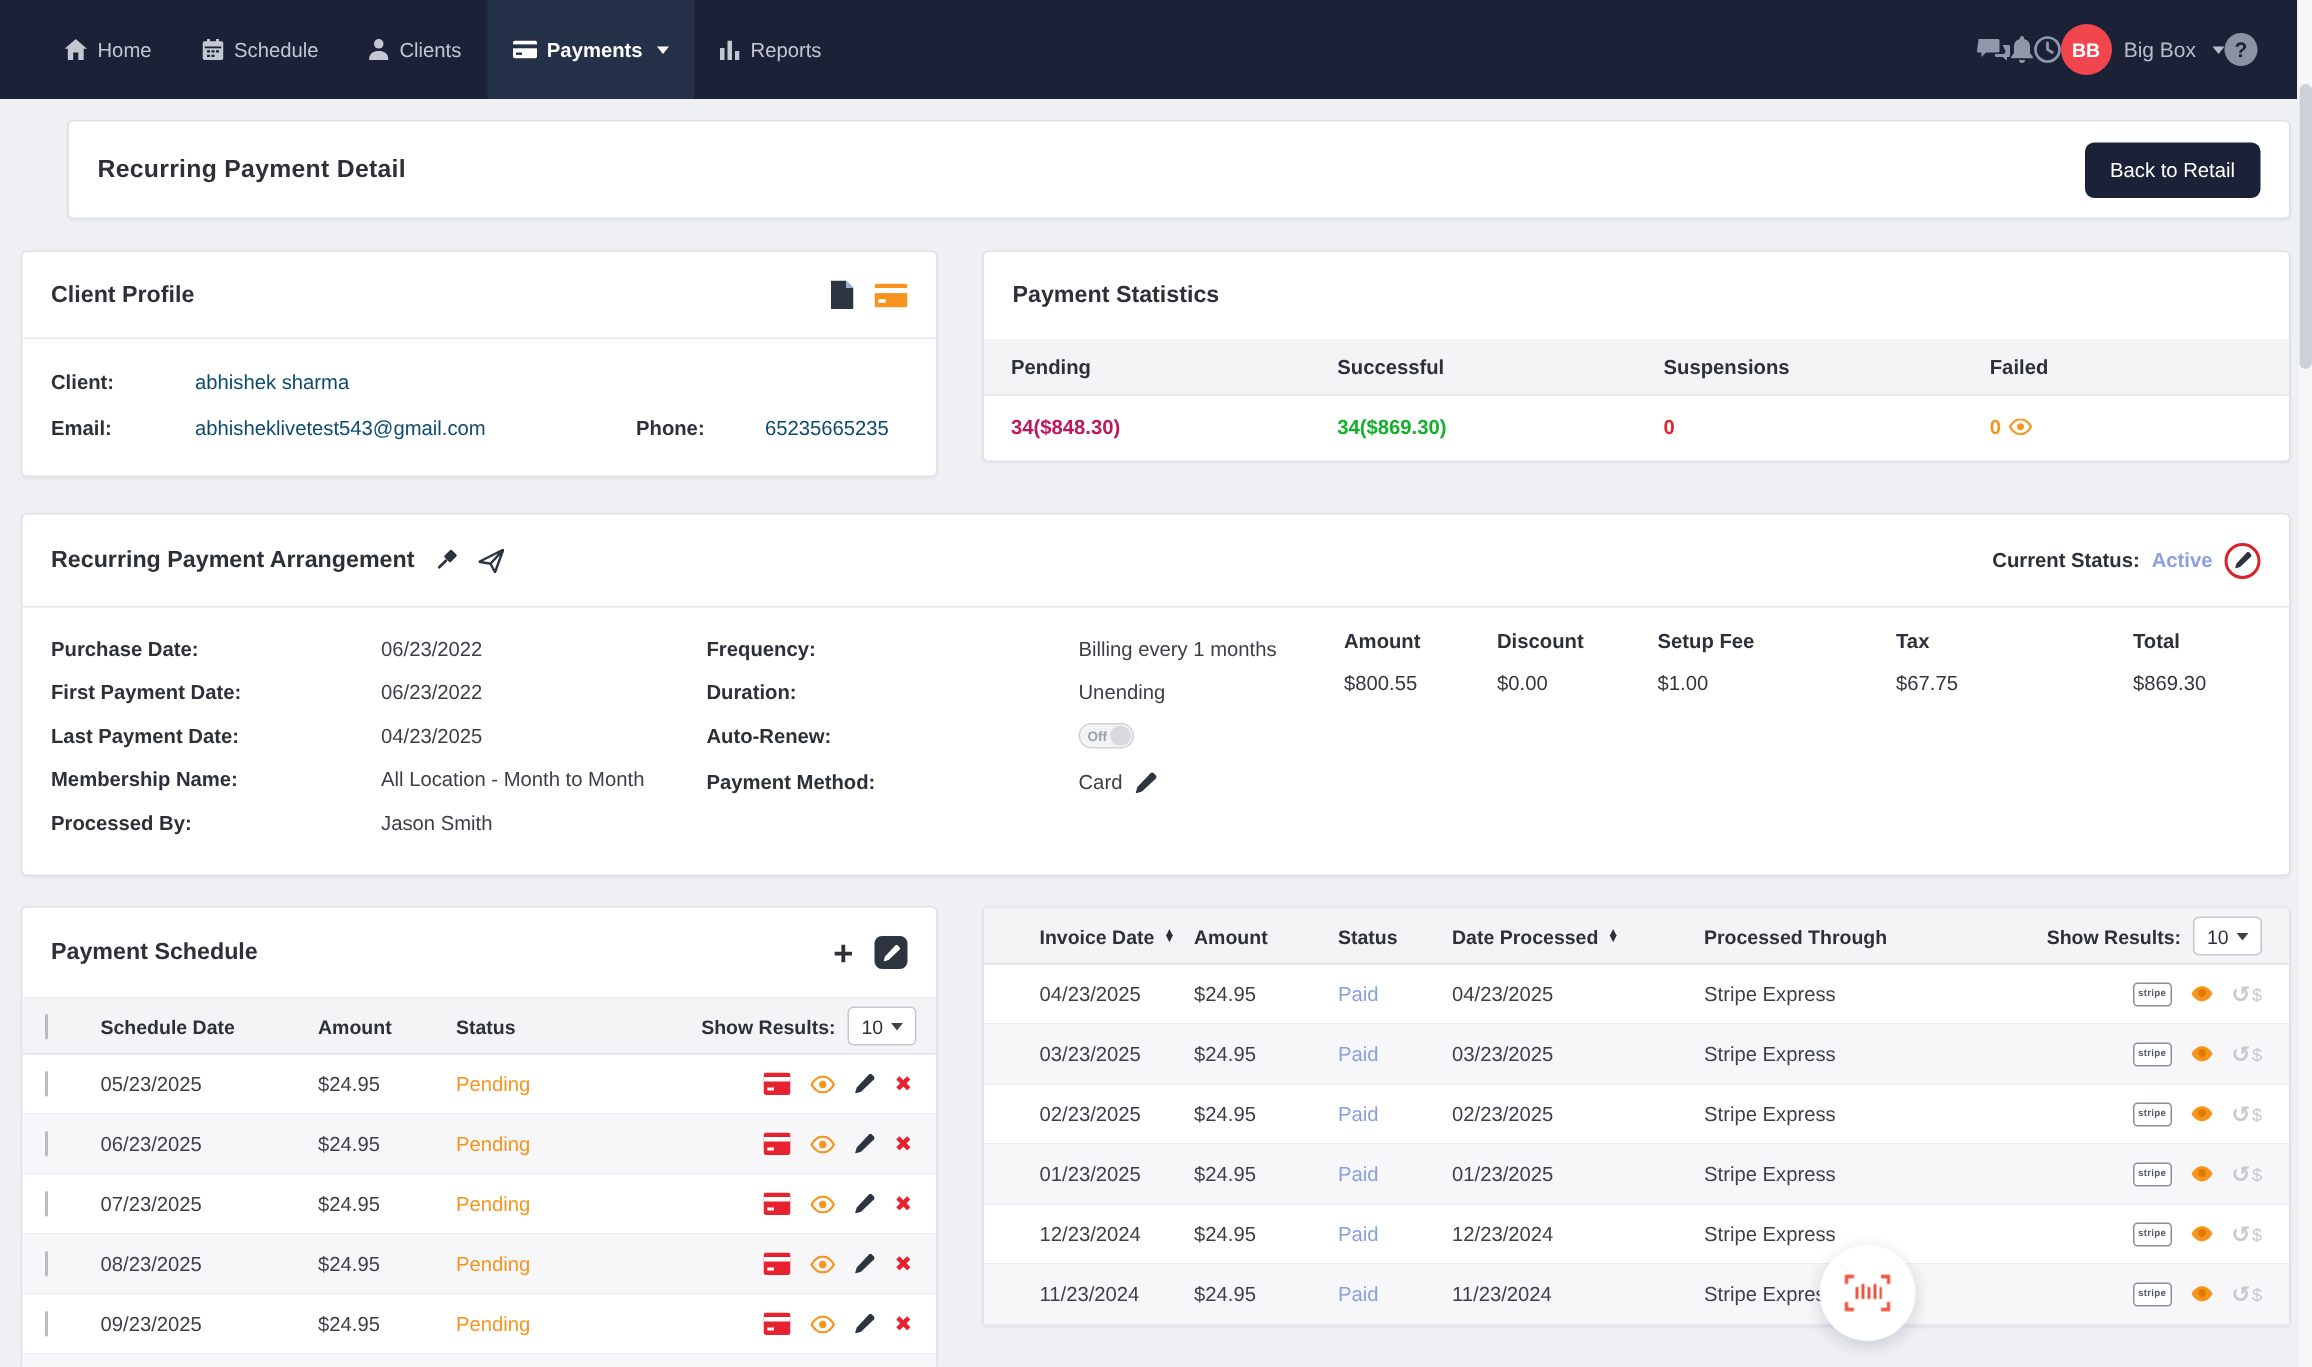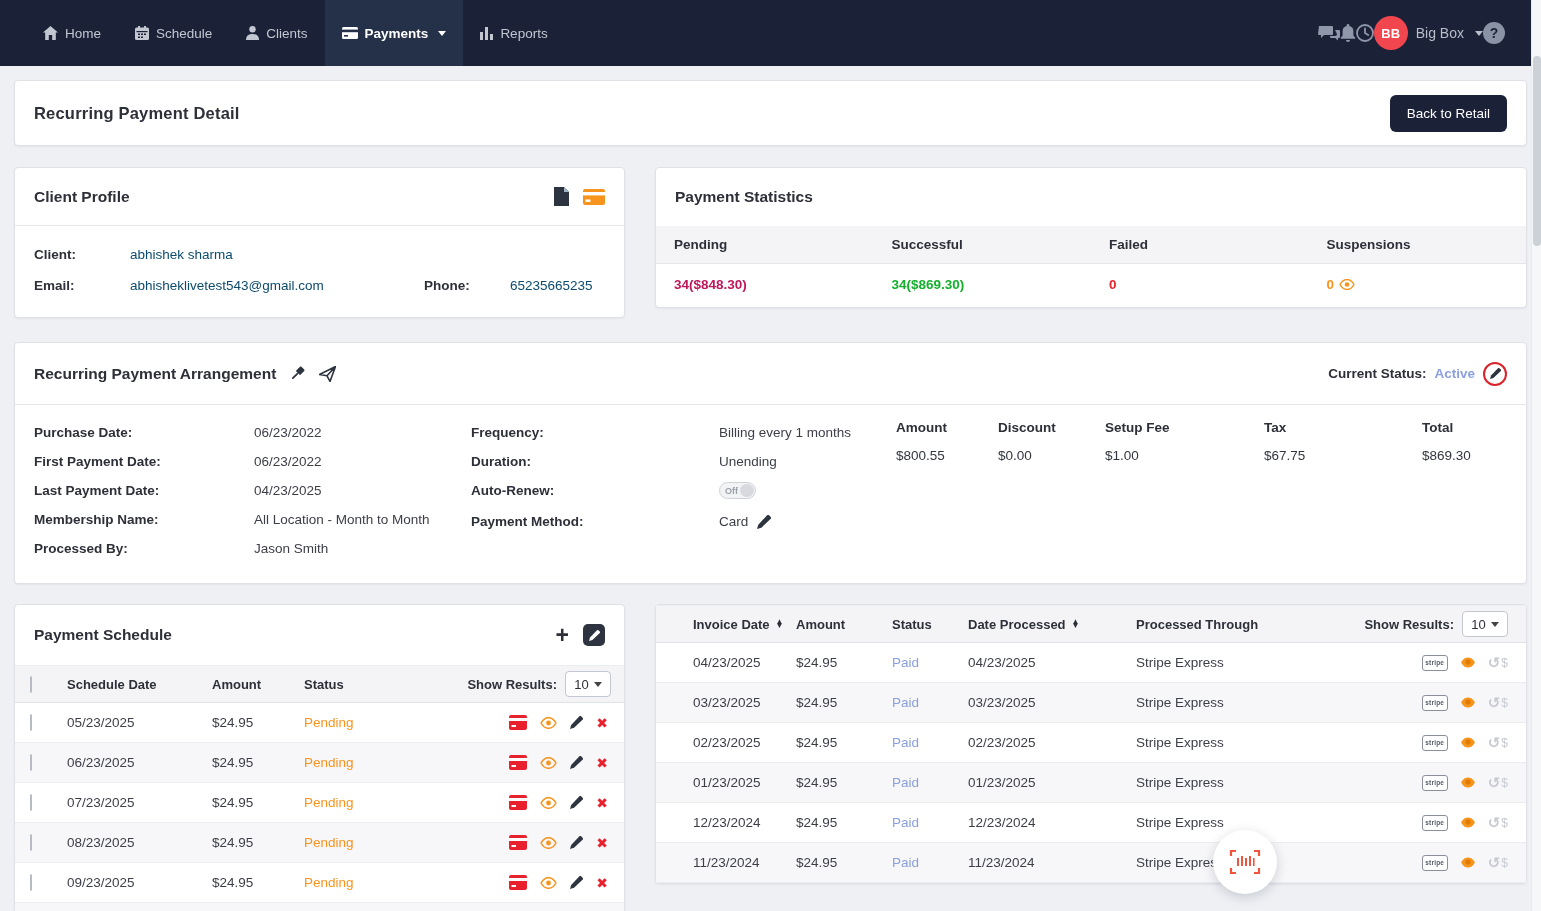--- a/index.html
+++ b/index.html
@@ -16,21 +16,21 @@
   .nav-item svg { display:block; }
   .caret { width:0; height:0; border-left:4px solid transparent; border-right:4px solid transparent; border-top:5px solid currentColor; margin-left:3px; }
   .nav-right { margin-left:auto; display:flex; align-items:center; padding-right:36px; color:#8f97ab; }
   .nav-ic { cursor:pointer; display:flex; align-items:center; }
   .account { display:flex; align-items:center; gap:8px; color:#b8bdc9; cursor:pointer; }
   .avatar { width:34px; height:34px; border-radius:50%; background:#f2464f; color:#fff; font-size:13px; font-weight:bold; display:flex; align-items:center; justify-content:center; }
   .help-circle { width:22px; height:22px; border-radius:50%; background:#8a92a5; color:#1b2137; font-weight:bold; font-size:14px; display:flex; align-items:center; justify-content:center; cursor:pointer; }
   
   .content { padding:14px 14px 0 14px; }
   .card { background:#fff; border:1px solid #dfe1e7; border-radius:4px; box-shadow:0 1px 2px rgba(20,20,40,.05); }
-  .title-card { height:66px; display:flex; align-items:center; justify-content:space-between; padding:0 19px; margin-bottom:21px; }
+  .title-card { height:66px; display:flex; align-items:center; justify-content:space-between; padding:0 19px; margin-bottom:21px;margin-left:31px; }
   .page-title { font-size:16.5px; font-weight:bold; color:#2e3039; letter-spacing:.2px; }
   .btn-dark { background:#1b2137; color:#fff; border:none; border-radius:6px; padding:11px 17px; font-size:13.5px; font-family:inherit; cursor:pointer; }
   .two-col { display:flex; gap:30px; margin-bottom:24px; align-items:flex-start; }
   .col-left { width:611px; flex:none; }
   .col-right { flex:1; }
   .card-head { height:58px; display:flex; align-items:center; justify-content:space-between; padding:0 19px; border-bottom:1px solid #e4e6ec; }
   .card-title { font-size:15.5px; font-weight:bold; color:#2e3039; }
   .head-icons { display:flex; align-items:center; gap:14px; }
   
   .cp-body { padding:13px 0 16px 0; }
@@ -238,22 +238,22 @@
       </div>
     </div>
 
     <div class="card col-right">
       <div class="card-head" style="border-bottom:none;">
         <div class="card-title">Payment Statistics</div>
       </div>
       <div class="stats-grid stats-head">
         <div class="stats-cell">Pending</div>
         <div class="stats-cell">Successful</div>
+        <div class="stats-cell">Suspensions</div>
         <div class="stats-cell">Failed</div>
-        <div class="stats-cell">Suspensions</div>
       </div>
       <div class="stats-grid">
         <div class="stats-cell stats-val v-pending">34($848.30)</div>
         <div class="stats-cell stats-val v-success">34($869.30)</div>
         <div class="stats-cell stats-val v-failed">0</div>
         <div class="stats-cell stats-val v-susp">
           <span>0</span>
           <span>
               <svg width="16" height="11" viewBox="0 0 16 11">
                 <path d="M1 5.5 C3 1.8 5.4 .5 8 .5 C10.6 .5 13 1.8 15 5.5 C13 9.2 10.6 10.5 8 10.5 C5.4 10.5 3 9.2 1 5.5 Z" fill="none" stroke="#f7941d" stroke-width="1.4"></path>

